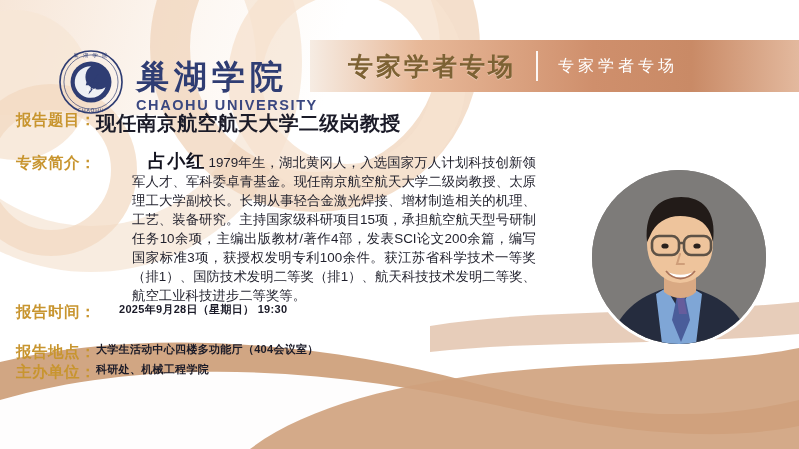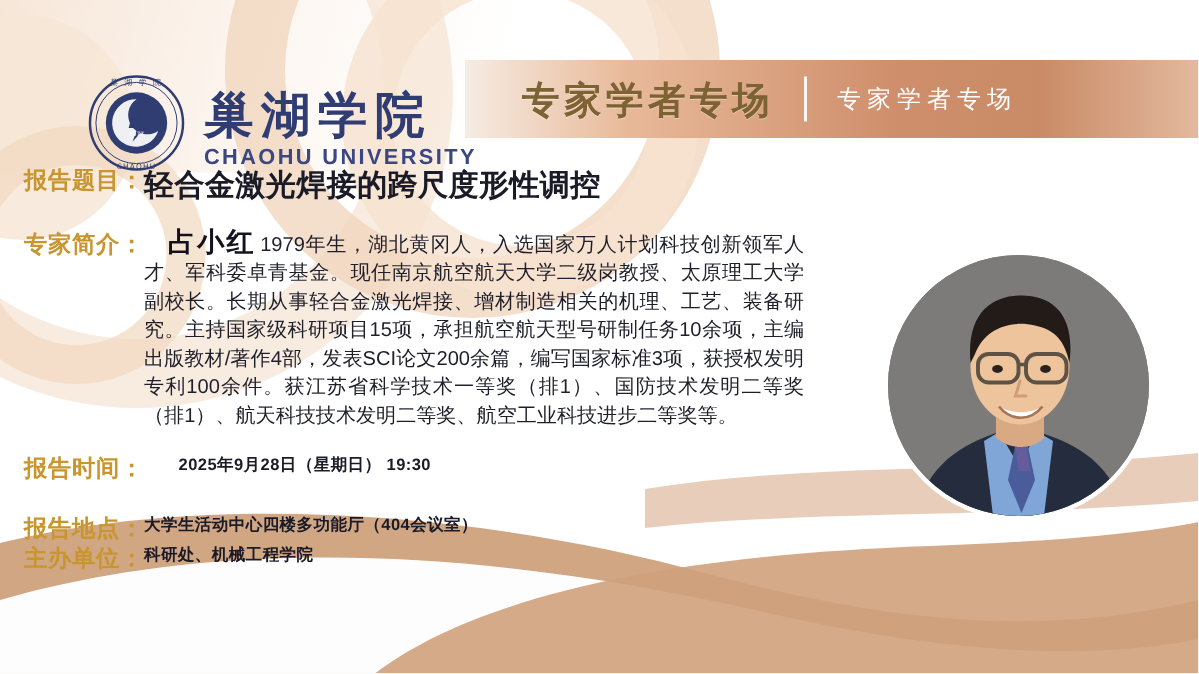--- a/index.html
+++ b/index.html
@@ -158,20 +158,21 @@
   }
 
   .row-title { left: 16px; top: 110px; }
   .row-title .value { font-size: 20px; }
 
   .row-bio {
     left: 16px; top: 152px;
     align-items: flex-start;
     white-space: normal;
     width: 520px;
+    gap: 36px;
   }
   .row-bio .label { padding-top: 1px; }
   .bio-body {
     width: 444px;
     font-size: 13.4px;
     line-height: 19px;
     color: #1f1f2b;
     text-align: justify;
   }
   .bio-name {
@@ -251,21 +252,21 @@
     <path d="M0,126 C160,80 340,96 500,132 C620,160 720,168 799,152 L799,175 L0,175 Z" fill="#ffffff" opacity=".98"></path>
     <path d="M260,175 C330,120 470,92 640,86 C710,83 760,80 799,74 L799,175 Z" fill="#d5a float" opacity="0"></path>
     <path d="M250,175 C320,122 450,96 620,90 C700,87 760,82 799,74 L799,175 Z" fill="#cfa17c" opacity=".9"></path>
     <path d="M430,52 C540,34 660,42 799,28 L799,60 C660,72 540,66 430,78 Z" fill="#d3a482" opacity=".55"></path>
   </svg>
 
   <div class="content">
 
     <div class="row row-title">
       <span class="label">报告题目：</span>
-      <span class="value">轻合金激光焊接的跨尺度形性调控</span>
+      <span class="value">现任南京航空航天大学二级岗教授</span>
     </div>
 
     <div class="row row-bio">
       <span class="label">专家简介：</span>
       <div class="bio-body">
         <span class="bio-name">占小红</span><span>1979年生，湖北黄冈人，入选国家万人计划科技创新领军人才、军科委卓青基金。现任南京航空航天大学二级岗教授、太原理工大学副校长。长期从事轻合金激光焊接、增材制造相关的机理、工艺、装备研究。主持国家级科研项目15项，承担航空航天型号研制任务10余项，主编出版教材/著作4部，发表SCI论文200余篇，编写国家标准3项，获授权发明专利100余件。获江苏省科学技术一等奖（排1）、国防技术发明二等奖（排1）、航天科技技术发明二等奖、航空工业科技进步二等奖等。</span>
       </div>
     </div>
 
     <div class="row row-time">

